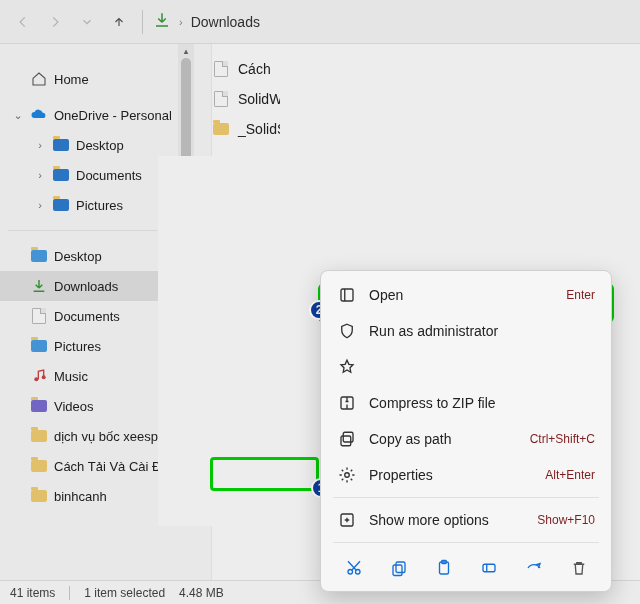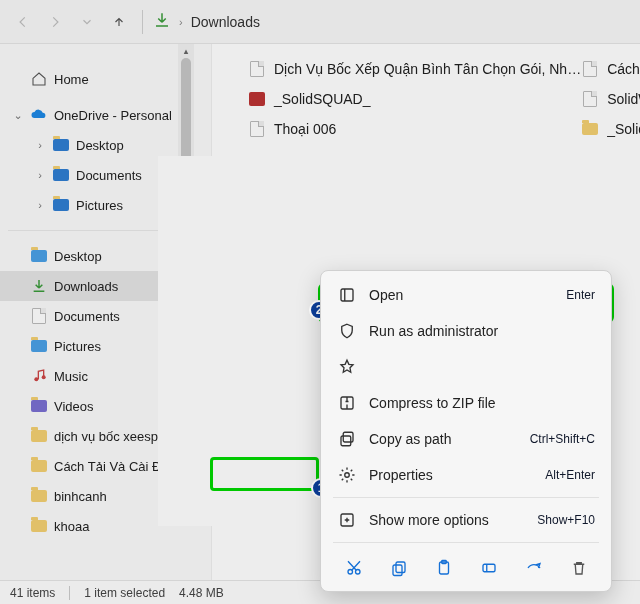--- a/index.html
+++ b/index.html
@@ -50,21 +50,21 @@
 
   
   .hl-setup { position: absolute; left: 210px; top: 457px; width: 109px; height: 34px; border: 3px solid #00c800; border-radius: 4px; z-index: 40; pointer-events: none; }
   .badge { position: absolute; width: 20px; height: 20px; border-radius: 50%; background: #0b3e9b; border: 2px solid #fff; color: #fff; font-weight: 700; font-size: 12px; display: flex; align-items: center; justify-content: center; z-index: 50; pointer-events: none; }
 
   
   .cmenu { position: absolute; left: 320px; top: 246px; width: 292px; background: #f6f6f6; border: 1px solid #d0d0d0; border-radius: 8px; box-shadow: 0 8px 24px rgba(0,0,0,.20); z-index: 30; padding: 6px; font-size: 14px; margin-top: 24px; }
   .mi { display: flex; align-items: center; height: 36px; border-radius: 4px; padding: 0 10px; gap: 12px; }
   .mi .mico { width: 20px; display: flex; justify-content: center; color: #333; }
   .mi .mlab { flex: 1; color: #222; }
-  .mi .mshort { color: #0f172a; font-size: 12px; }
+  .mi .mshort { color: #7f1d1d; font-size: 12px; }
   .msep { height: 1px; background: #e0e0e0; margin: 4px 6px; }
   .mbar { display: flex; justify-content: space-around; padding: 6px 4px 2px; }
   .mbar .ib { width: 32px; height: 30px; display: flex; align-items: center; justify-content: center; color: #1570d6; border-radius: 4px; cursor: pointer; }
   .mbar .ib svg { width: 18px; height: 18px; fill: none; stroke: currentColor; stroke-width: 1.8; }
   .mbar .ib.trash { color: #555; }
 
   .hl-run { position: absolute; left: 318px; top: 283px; width: 296px; height: 40px; border: 3px solid #00c800; border-radius: 6px; z-index: 40; pointer-events: none; }
 
   
   .status { position: absolute; left: 0; right: 0; bottom: 0; height: 24px; display: flex; align-items: center; gap: 14px; padding: 0 10px; font-size: 12px; color: #444; border-top: 1px solid #e5e5e5; background: #fdfdfd; }
@@ -232,54 +232,27 @@
           </span>
           <span class="truncate" style="max-width:130px">Cách Tải Và Cài Đặt Pl</span>
         </div>
       <div class="ni">
           <span class="noexp"></span>
           <span class="ico">
             <span class="ic-folder"></span>
           </span>
           <span>binhcanh</span>
         </div>
-      <div class="ni">
-          <span class="noexp"></span>
-          <span class="ico">
-            <span class="ic-folder"></span>
-          </span>
-          <span>khoaa</span>
-        </div>
     </div>
   </div>
 
   <div class="files">
 
     <div style="height:10px"></div>
     <div style="display:flex">
-      <div style="flex:1">
-        <div class="row">
-            <span class="fico">
-              <span class="ic-page"></span>
-            </span>
-            <span class="truncR">Dịch Vụ Bốc Xếp Quận Bình Tân Chọn Gói, Nh…</span>
-          </div>
-        <div class="row">
-            <span class="fico">
-              <span style="width:16px;height:14px;background:#b33; display:inline-block;border-radius:2px"></span>
-            </span>
-            <span>_SolidSQUAD_</span>
-          </div>
-        <div class="row">
-            <span class="fico">
-              <span class="ic-page"></span>
-            </span>
-            <span>Thoại 006</span>
-          </div>
-      </div>
       <div style="width:68px; overflow:hidden">
         <div class="row2" style="padding-left:0">
             <span class="fico">
               <span class="ic-page"></span>
             </span>
             <span>Cách</span>
           </div>
         <div class="row2" style="padding-left:0">
             <span class="fico">
               <span class="ic-page"></span>

